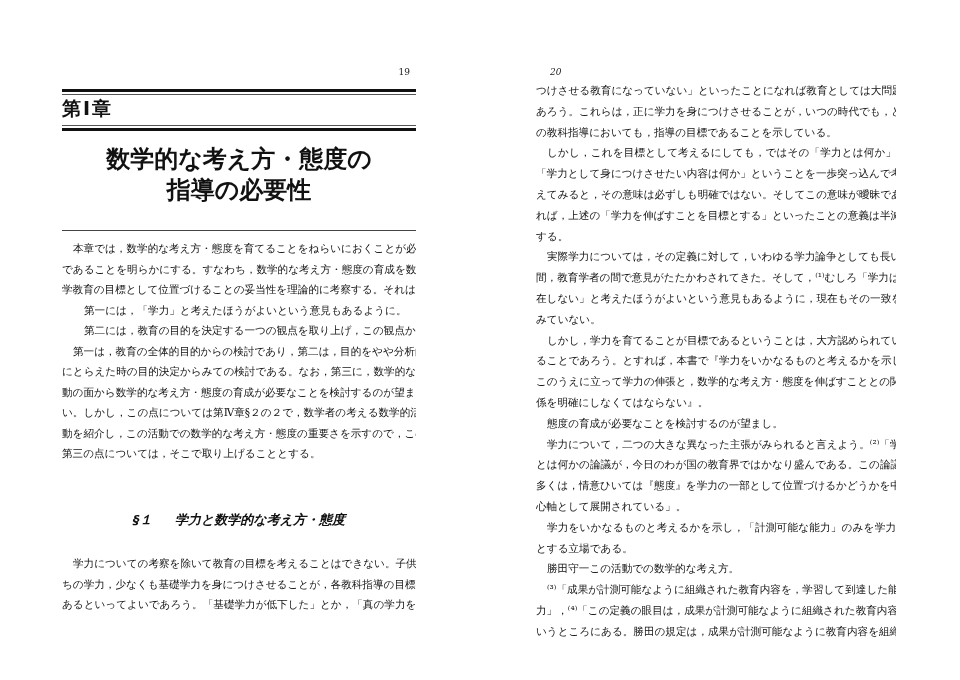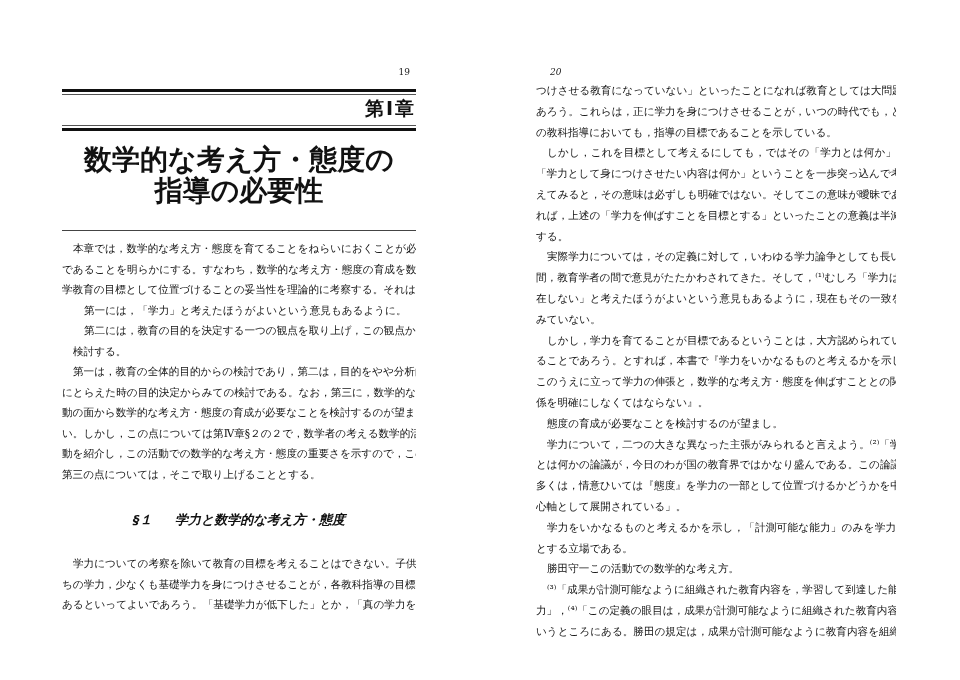--- a/index.html
+++ b/index.html
@@ -14,26 +14,26 @@
   .page-number {
     position: absolute; top: 67px; font-size: 9px; font-family: "DejaVu Serif", serif; color: #222;
   }
   .page-left .page-number { right: 6px; }
   .page-right .page-number { left: 14px; font-style: italic; }
 
   .rule-thick { position: absolute; left: 0; width: 354px; height: 3px; background: #111; }
   .rule-thin { position: absolute; left: 0; width: 354px; height: 1px; background: #555; }
 
   .chapter-label {
-    position: absolute; top: 96px; left: 0; width: 354px; text-align: right;
+    position: absolute; top: 96px; left: 0; width: 354px; text-align: left;
     font-family: "DejaVu Sans", sans-serif; font-weight: bold; font-size: 19px; letter-spacing: 2px;
   }
   .chapter-title {
     position: absolute; top: 144px; left: 0; width: 354px; text-align: center;
-    font-family: "DejaVu Sans", sans-serif; font-weight: bold; font-size: 28px; line-height: 31px;
+    font-family: "DejaVu Sans", sans-serif; font-weight: bold; font-size: 24px; line-height: 31px;
     letter-spacing: 0px;
   }
   .chapter-title span { display: block; }
 
   .divider { position: absolute; top: 230px; left: 0; width: 354px; height: 1px; background: #444; }
 
   .text-block { position: absolute; left: 0; width: 354px; }
   .line {
     display: block; height: 20.5px; line-height: 20.5px; font-size: 10.6px;
     white-space: nowrap; overflow: hidden; text-align: justify; text-align-last: justify;
@@ -72,21 +72,20 @@
   </div>
 
   <div class="divider"></div>
 
   <div class="text-block" style="top:238px">
     <span class="line indent">本章では，数学的な考え方・態度を育てることをねらいにおくことが必要</span>
     <span class="line">であることを明らかにする。すなわち，数学的な考え方・態度の育成を数</span>
     <span class="line">学教育の目標として位置づけることの妥当性を理論的に考察する。それは，</span>
     <span class="line indent2 last">第一には，「学力」と考えたほうがよいという意見もあるように。</span>
     <span class="line indent2">第二には，教育の目的を決定する一つの観点を取り上げ，この観点から</span>
-    <span class="line indent last">検討する。</span>
     <span class="line indent">第一は，教育の全体的目的からの検討であり，第二は，目的をやや分析的</span>
     <span class="line">にとらえた時の目的決定からみての検討である。なお，第三に，数学的な活</span>
     <span class="line">動の面から数学的な考え方・態度の育成が必要なことを検討するのが望まし</span>
     <span class="line">い。しかし，この点については第Ⅳ章§２の２で，数学者の考える数学的活</span>
     <span class="line">動を紹介し，この活動での数学的な考え方・態度の重要さを示すので，この</span>
     <span class="line last">第三の点については，そこで取り上げることとする。</span>
   </div>
 
   <div class="section-heading">
     <span class="sec-num">§１</span>

